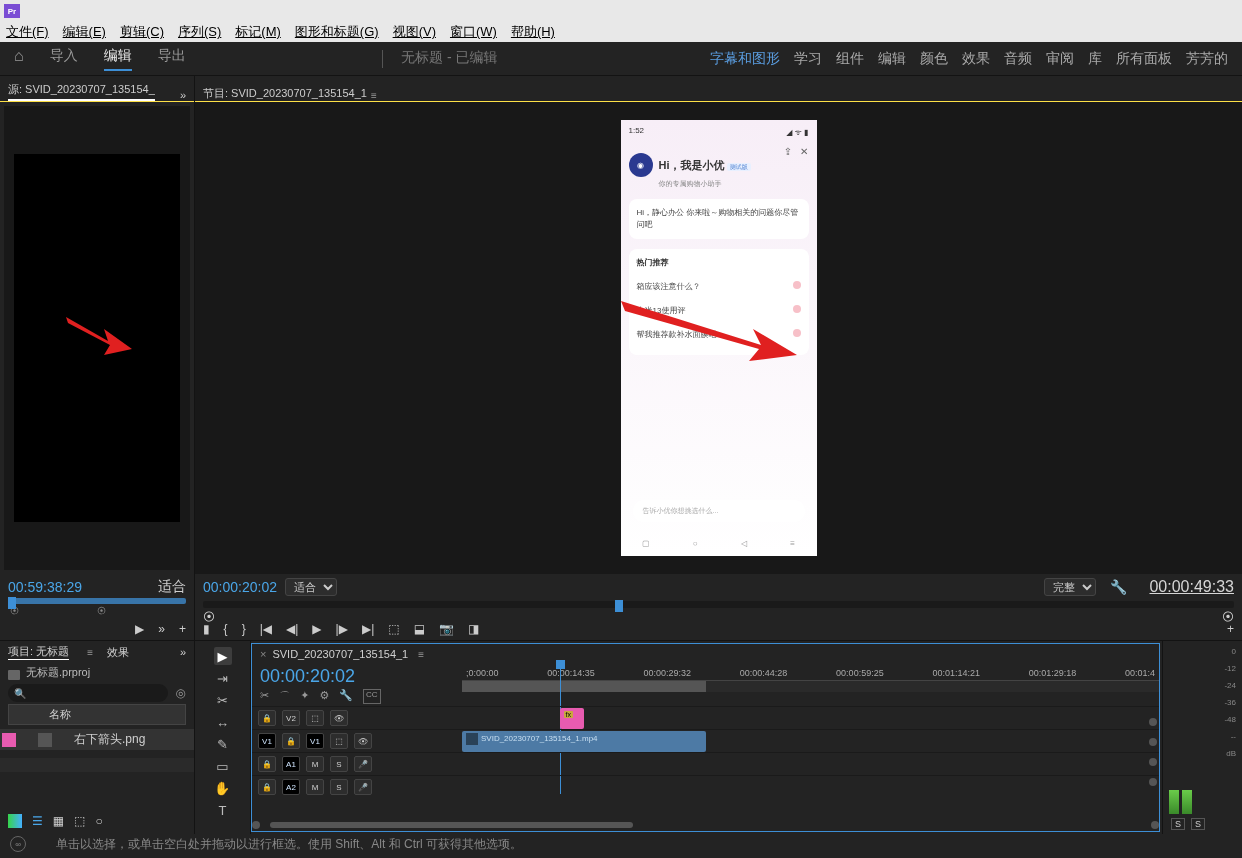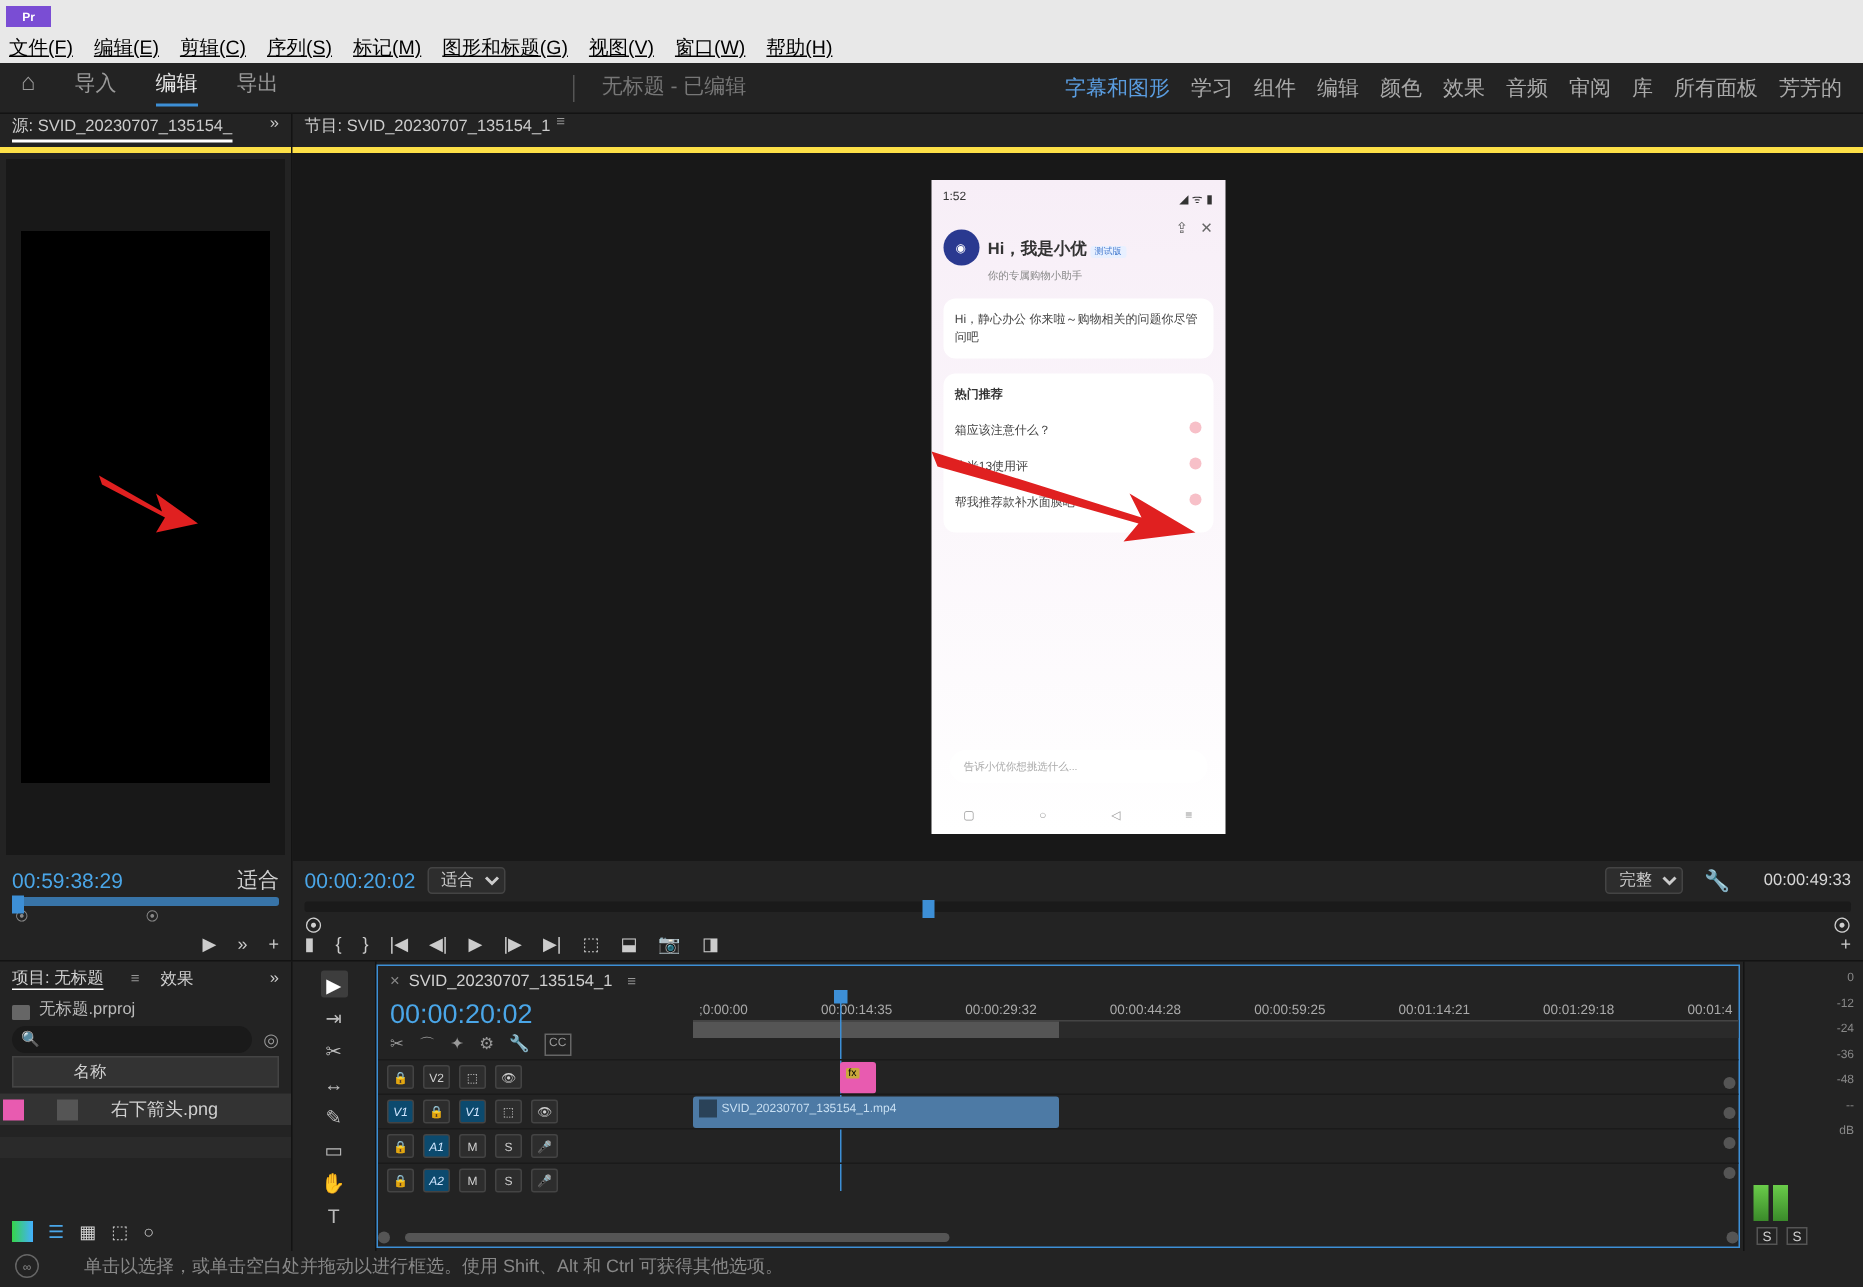--- a/index.html
+++ b/index.html
@@ -1,36 +1,36 @@
 <!DOCTYPE html>
 <html><head>
 <meta charset="utf-8">
 <style>
 * { margin: 0; padding: 0; box-sizing: border-box; font-family: "Microsoft YaHei", sans-serif; }
 body { background: #232323; color: #d0d0d0; width: 1242px; height: 858px; overflow: hidden; font-size: 12px; }
 
 .title-bar { background: #e8e8e8; color: #000; height: 22px; display: flex; align-items: center; padding: 0 4px; font-size: 13px; }
-.pr-logo { width: 30px; height: 14px; background: #7a4dd4; margin-right: 6px; display: flex; align-items: center; justify-content: center; font-size: 8px; color: #fff; font-weight: bold; }
+.pr-logo { width: 16px; height: 14px; background: #7a4dd4; margin-right: 6px; display: flex; align-items: center; justify-content: center; font-size: 8px; color: #fff; font-weight: bold; }
 
 .menu-bar { background: #e8e8e8; color: #000; height: 20px; display: flex; align-items: center; padding: 0 6px; font-size: 13px; gap: 14px; }
 .menu-bar span { text-decoration: underline; }
 
 .header-row { background: #232323; height: 34px; display: flex; align-items: center; padding: 0 14px; border-bottom: 1px solid #131313; }
 .header-nav { display: flex; gap: 26px; font-size: 14px; color: #999; }
 .header-nav .active { color: #e8e8e8; border-bottom: 2px solid #3d8fd6; padding-bottom: 4px; }
 .header-center { flex: 1; text-align: center; color: #777; font-size: 14px; }
 .header-center::before { content:''; display:inline-block; width:1px; height:18px; background:#555; vertical-align:middle; margin-right:18px; }
 .header-workspaces { display: flex; gap: 14px; font-size: 14px; color: #aaa; margin-left: 16px; }
 .header-workspaces .active { color: #5a9de0; }
 
 .monitors { display: flex; height: 564px; }
 .source-panel { width: 195px; border-right: 1px solid #131313; display: flex; flex-direction: column; }
 .program-panel { flex: 1; display: flex; flex-direction: column; }
 
-.panel-tabs { height: 26px; display: flex; align-items: flex-start; padding: 0 8px; font-size: 11px; color: #ccc; border-bottom: 4px solid #fde047; }
+.panel-tabs { height: 26px; display: flex; align-items: flex-end; padding: 0 8px; font-size: 11px; color: #ccc; border-bottom: 1px solid #fde047; }
 .panel-tabs .chev { margin-left: auto; }
 
 .source-viewer { flex: 1; background: #181818; display: flex; align-items: center; justify-content: center; margin: 4px; position:relative; }
 .source-black { width: 166px; height: 368px; background: #000; position: relative; }
 .arrow-red { position: absolute; }
 
 .program-viewer { flex: 1; background: #181818; display: flex; align-items: center; justify-content: center; }
 .phone-mock { width: 196px; height: 436px; background: linear-gradient(#f7eef7,#fff); position: relative; padding: 6px 8px; color:#333; font-size:8px; }
 .phone-status { display:flex; justify-content:space-between; font-size:8px; margin-bottom:10px; }
 .phone-close { position:absolute; top:26px; right:8px; display:flex; gap:8px; font-size:10px; color:#666;}
@@ -97,21 +97,21 @@
 .tl-ruler{flex:1;position:relative;font-size:9px;color:#aaa;padding-top:4px;}
 .tl-ruler-ticks{display:flex;justify-content:space-between;padding:0 4px;}
 .tl-ruler-bar{height:12px;background:#2a2a2a;margin-top:2px;position:relative;border-top:1px solid #444;}
 .tl-range{position:absolute;top:0;left:0;width:35%;height:100%;background:#555;}
 .tl-playhead{position:absolute;top:0;left:14%;width:1px;height:130px;background:#3d8fd6;}
 .tl-playhead::before{content:'';position:absolute;top:-4px;left:-4px;width:9px;height:9px;background:#3d8fd6;}
 .tracks{display:flex;flex:1;}
 .track-headers{width:210px;}
 .track-row{height:23px;display:flex;align-items:center;gap:6px;padding:0 6px;border-top:1px solid #1a1a1a;font-size:9px;}
 .trk-btn{width:18px;height:16px;background:#2d2d2d;border:1px solid #444;display:flex;align-items:center;justify-content:center;font-size:8px;border-radius:2px;}
-.trk-btn.blue{background:#0c4a6e;color:#d0e6ff;font-style:italic;}
+.trk-btn.blue{background:#000000;color:#d0e6ff;}
 .track-content{flex:1;position:relative;}
 .trk-lane{height:23px;border-top:1px solid #1a1a1a;position:relative;}
 .clip{position:absolute;top:1px;height:21px;border-radius:2px;font-size:8px;padding:2px 4px;overflow:hidden;}
 .clip.pink{background:#e85bb0;left:14%;width:3.5%;}
 .clip.pink .fx{background:#c9a93d;color:#000;font-size:7px;padding:0 2px;border-radius:1px;}
 .clip.blue{background:#4d7aa5;left:0;width:35%;color:#c8dff2;}
 .clip.blue .thumb{width:12px;height:12px;background:#2a4258;display:inline-block;vertical-align:middle;margin-right:3px;}
 .tl-hscroll{height:12px;position:relative;margin-top:auto;}
 .tl-hscroll .thumb{position:absolute;left:2%;width:40%;height:6px;background:#555;border-radius:3px;top:3px;}
 .tl-hscroll .end{position:absolute;width:8px;height:8px;border-radius:50%;background:#555;top:2px;}
@@ -251,21 +251,21 @@
         </div>
       </div>
     </div>
     <div class="monitor-footer">
       <div class="tc-row">
         <span class="tc-blue">00:00:20:02</span>
         <select class="zoom-select"><option>适合</option></select>
         <span style="flex:1"></span>
         <select class="zoom-select"><option>完整</option></select>
         <span class="wrench">🔧</span>
-        <span class="tc-white" style="margin-left:14px;font-size:11px;">00:00:49:33</span>
+        <span class="tc-white" style="margin-left:14px;font-size:16px;text-decoration:underline;">00:00:49:33</span>
       </div>
       <div class="scrub-bar">
           <div class="playhead-handle" style="left:40%;"></div>
         </div>
       <div style="height:10px;position:relative;">
           <span style="position:absolute;left:0;">⦿</span>
           <span style="position:absolute;right:0;">⦿</span>
         </div>
       <div class="transport">
         <span>▮</span>

